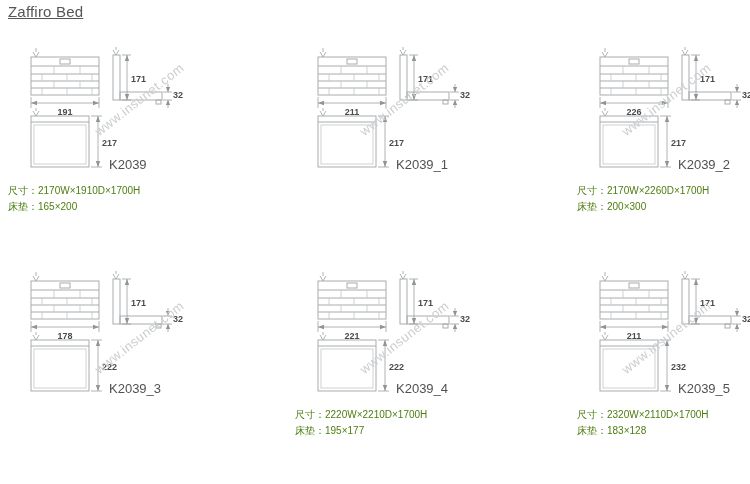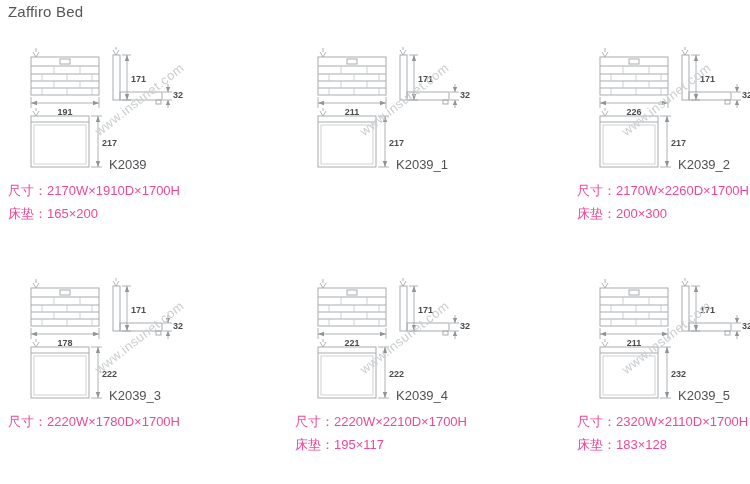--- a/index.html
+++ b/index.html
@@ -4,31 +4,31 @@
 <style>
   html,body { margin:0; padding:0; }
   body {
     width:750px; height:484px; position:relative; overflow:hidden;
     background:#ffffff;
     font-family:"Liberation Sans", sans-serif;
     -webkit-font-smoothing:antialiased;
   }
   .page-title {
     position:absolute; left:8px; top:3px;
-    font-size:15px; color:#55565a; letter-spacing:0.2px;
+    font-size:15px; color:#55565a; letter-spacing:0.2px;text-decoration:underline;
   }
   .grid {
     position:absolute; left:8px; top:45px;
     display:grid; grid-template-columns:287px 282px 181px; row-gap:54px;
   }
   .cell { position:relative; }
   .cell svg { display:block; margin-left:8px; overflow:visible; }
-  .spec { font-size:13px; color:#ec4899; line-height:16px; white-space:nowrap; }
+  .spec { font-size:10px; color:#4d7c0f; line-height:16px; white-space:nowrap; }
   .spec.first { margin-top:8px; }
-  .spec.second { margin-top:7px; }
+  .spec.second { margin-top:0; }
   
   .part  { fill:none; stroke:#a8abae; stroke-width:1; }
   .part2 { fill:none; stroke:#c2c5c7; stroke-width:0.8; }
   .dim   { fill:none; stroke:#9ba0a2; stroke-width:0.8; }
   .arr   { fill:#8f9496; stroke:none; }
   .num   { font-family:"Liberation Sans",sans-serif; font-size:9px; font-weight:700; fill:#4a4b4d; }
   .model { font-family:"Liberation Sans",sans-serif; font-size:13px; fill:#505154; }
   
   .wm-layer { position:absolute; left:0; top:0; width:750px; height:484px; pointer-events:none; }
   .wm {
@@ -294,21 +294,20 @@
       <g>
         <path class="dim" d="M75 71 H86 M75 122 H86"></path>
         <path class="dim" d="M82 71 V122"></path>
         <polygon class="arr" points="82,71 79.8,77 84.2,77"></polygon>
         <polygon class="arr" points="82,122 79.8,116 84.2,116"></polygon>
         <text class="num" x="86" y="101">222</text>
       </g>
 
       <text class="model" x="93" y="124">K2039_3</text>
     </svg>
-    <div class="spec first"><span>尺寸：</span><span>2220W×1780D×1700H</span></div>
   </div>
 
   <div class="cell">
     <svg width="215" height="130" viewBox="0 0 215 130" xmlns="http://www.w3.org/2000/svg">
 
       <g>
         <path class="dim" d="M20 3 V7"></path>
         <path class="dim" d="M17 7 L20 12 L23 7"></path>
         <rect class="part" x="15" y="12" width="68" height="38"></rect>
         <rect class="part" x="44" y="14" width="10" height="5"></rect>
@@ -360,21 +359,21 @@
         <path class="dim" d="M75 71 H86 M75 122 H86"></path>
         <path class="dim" d="M82 71 V122"></path>
         <polygon class="arr" points="82,71 79.8,77 84.2,77"></polygon>
         <polygon class="arr" points="82,122 79.8,116 84.2,116"></polygon>
         <text class="num" x="86" y="101">222</text>
       </g>
 
       <text class="model" x="93" y="124">K2039_4</text>
     </svg>
     <div class="spec first"><span>尺寸：</span><span>2220W×2210D×1700H</span></div>
-    <div class="spec second"><span>床垫：</span><span>195×117</span></div>
+    <div class="spec second"><span>床垫：</span><span>195×177</span></div>
   </div>
 
   <div class="cell">
     <svg width="215" height="130" viewBox="0 0 215 130" xmlns="http://www.w3.org/2000/svg">
 
       <g>
         <path class="dim" d="M20 3 V7"></path>
         <path class="dim" d="M17 7 L20 12 L23 7"></path>
         <rect class="part" x="15" y="12" width="68" height="38"></rect>
         <rect class="part" x="44" y="14" width="10" height="5"></rect>

